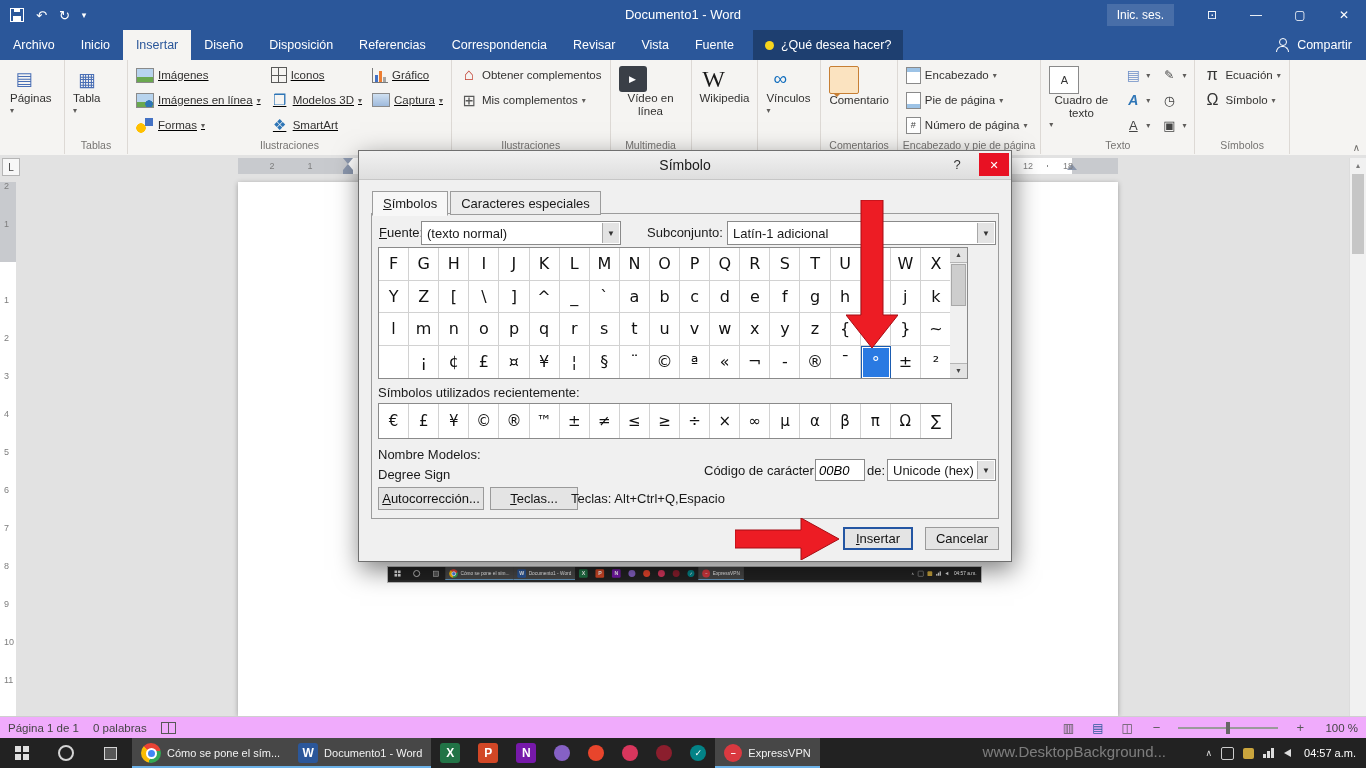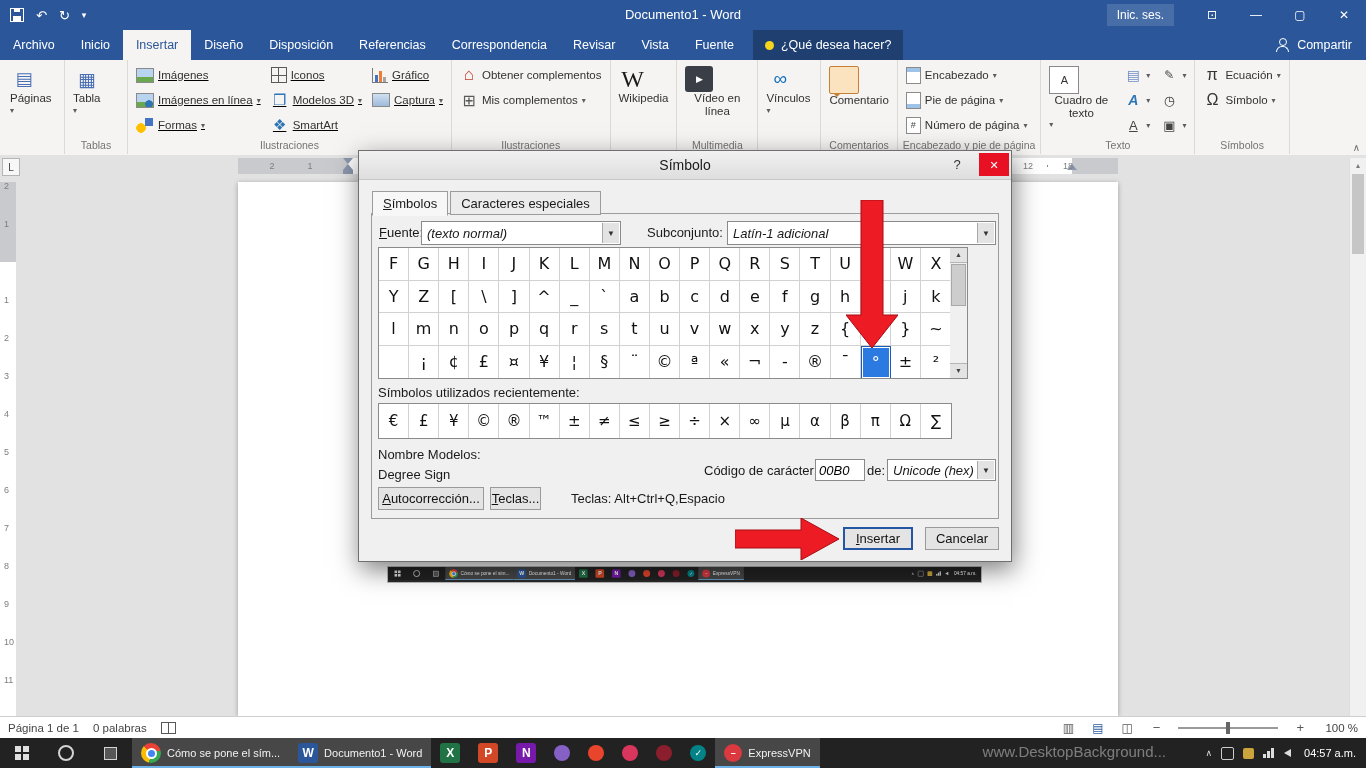--- a/index.html
+++ b/index.html
@@ -115,21 +115,21 @@
   .dhelp{position:absolute;right:42px;top:0;width:24px;text-align:center;font-size:13px;color:#333;}
   .dclose{position:absolute;right:2px;top:2px;width:30px;height:23px;background:#e81123;color:#fff;
           font-size:11px;display:flex;align-items:center;justify-content:center;}
   .dtabs{position:absolute;left:13px;top:40px;display:flex;z-index:2;}
   .dtab{padding:4px 10px 3px;border:1px solid #9c9c9c;background:#ececec;margin-right:2px;font-size:13px;}
   .dtab.active{background:#f7f7f7;border-bottom:1px solid #f7f7f7;padding-bottom:4px;margin-bottom:-1px;}
   .dpanel{position:absolute;left:12px;top:62px;width:626px;height:304px;border:1px solid #9c9c9c;background:#f0f0f0;}
   .dlab{position:absolute;font-size:13px;white-space:nowrap;color:#1a1a1a;}
   .accel::first-letter{text-decoration:underline;}
   .combo{position:absolute;height:22px;background:#fff;border:1px solid #8a8a8a;display:flex;align-items:center;
-         padding-left:5px;font-size:13px;font-style:italic;}
+         padding-left:5px;font-size:13px;}
   .combo-btn{position:absolute;right:1px;top:1px;bottom:1px;width:16px;background:#e3e3e3;border-left:1px solid #a8a8a8;
              display:flex;align-items:center;justify-content:center;font-size:8px;color:#333;}
   .symgrid{position:absolute;left:19px;top:96px;width:572px;height:130px;display:grid;
            grid-template-columns:repeat(19,1fr);grid-template-rows:repeat(4,1fr);background:#fff;border:1px solid #8a8a8a;}
   .cell{display:flex;align-items:center;justify-content:center;font-family:"DejaVu Sans",sans-serif;font-size:16px;
         color:#111;border-right:1px solid #d2d2d2;border-bottom:1px solid #d2d2d2;}
   .symgrid .cell:nth-child(19n){border-right:none;}
   .symgrid .cell:nth-child(n+58){border-bottom:none;}
   .cell.sel{background:#2a7ae2;color:#fff;box-shadow:inset 0 0 0 1px #fff;border:1px solid #1b5cb0;}
   .gscroll{position:absolute;left:591px;top:96px;width:17px;height:130px;background:#f0f0f0;border:1px solid #8a8a8a;border-left:none;}
@@ -140,21 +140,21 @@
   .recentgrid{position:absolute;left:19px;top:252px;width:572px;height:34px;display:grid;
               grid-template-columns:repeat(19,1fr);background:#fff;border:1px solid #8a8a8a;}
   .recentgrid .cell{border-bottom:none;font-size:15px;}
   .recentgrid .cell:nth-child(19n){border-right:none;}
   .dinput{position:absolute;height:20px;border:1px solid #8a8a8a;background:#fff;font:13px "Liberation Sans",sans-serif;padding:0 3px;box-sizing:content-box;}
   .dbtn{position:absolute;height:23px;background:#e4e4e4;border:1px solid #9a9a9a;font:13px "Liberation Sans",sans-serif;
         color:#111;padding:0;text-align:center;}
   .dbtn.default{border:1px solid #2456a3;box-shadow:inset 0 0 0 1px #2456a3;}
   .note-arrow{position:absolute;z-index:50;}
   
-  .statusbar{position:absolute;left:0;right:0;top:716px;height:22px;background:#ffffff;border-top:1px solid #cfcfcf;
+  .statusbar{position:absolute;left:0;right:0;top:716px;height:22px;background:#f0abfc;border-top:1px solid #cfcfcf;
              display:flex;align-items:center;font-size:11.5px;color:#444;padding:0 8px;gap:14px;box-sizing:border-box;}
   .sb-book{width:13px;height:10px;border:1px solid #575757;position:relative;}
   .sb-book span{position:absolute;left:50%;top:0;bottom:0;width:1px;background:#575757;}
   .sb-view{font-size:12px;color:#585858;margin:0 2px;}
   .sb-view.active{color:#2b579a;}
   .sb-zoom-minus,.sb-zoom-plus{font-size:13px;color:#585858;margin:0 4px;}
   .sb-slider{width:100px;height:2px;background:#9a9a9a;position:relative;}
   .sb-thumb{position:absolute;left:48px;top:-5px;width:4px;height:12px;background:#666;}
   .sb-zoom-label{min-width:36px;text-align:right;}
   
@@ -331,34 +331,34 @@
               <span>Mis complementos</span>
               <span class="darr">▾</span>
             </div>
           </div>
         </div>
         <div class="rgrouplabel">Ilustraciones</div>
       </div>
       <div class="rgroup">
         <div class="rbody">
           <div class="rlarge">
+            <span class="ric i-online-video-icon"></span>
+            <span class="rlabel">Vídeo en línea</span>
+          </div>
+        </div>
+        <div class="rgrouplabel">Multimedia</div>
+      </div>
+      <div class="rgroup">
+        <div class="rbody">
+          <div class="rlarge">
             <span class="ric i-wikipedia-icon"></span>
             <span class="rlabel">Wikipedia</span>
           </div>
         </div>
         <div class="rgrouplabel"></div>
-      </div>
-      <div class="rgroup">
-        <div class="rbody">
-          <div class="rlarge">
-            <span class="ric i-online-video-icon"></span>
-            <span class="rlabel">Vídeo en línea</span>
-          </div>
-        </div>
-        <div class="rgrouplabel">Multimedia</div>
       </div>
       <div class="rgroup">
         <div class="rbody">
           <div class="rlarge">
             <span class="ric i-links-icon"></span>
             <span class="rlabel">Vínculos</span>
             <span class="darr">▾</span>
           </div>
         </div>
         <div class="rgrouplabel"></div>
@@ -702,21 +702,21 @@
 
   <div class="dlab" style="left:345px;top:312px">Código de carácter:</div>
   <input class="dinput" style="left: 456px; top: 308px; width: 42px; font-style: italic;" value="00B0">
   <div class="dlab" style="left:508px;top:312px">de:</div>
   <div class="combo" style="left:528px;top:308px;width:102px;height:20px">
     <span>Unicode (hex)</span>
     <span class="combo-btn">▼</span>
   </div>
 
   <button class="dbtn accel" style="left:19px;top:336px;width:106px">Autocorrección...</button>
-  <button class="dbtn accel" style="left:131px;top:336px;width:51px">Teclas...</button>
+  <button class="dbtn accel" style="left:131px;top:336px;width:88px">Teclas...</button>
   <div class="dlab" style="left:212px;top:340px">Teclas: Alt+Ctrl+Q,Espacio</div>
 
   <button class="dbtn default accel" style="left:484px;top:376px;width:70px">Insertar</button>
   <button class="dbtn" style="left:566px;top:376px;width:74px">Cancelar</button>
 </div>
 
 <svg class="note-arrow" style="left:846px;top:200px" width="52" height="152">
   <polygon points="15,0 37,0 37,115 52,115 26,148 0,115 15,115" stroke="#a50d14" stroke-width="1" fill="#ed1c24"></polygon>
 </svg>
 <svg class="note-arrow" style="left:735px;top:518px" width="104" height="42">

